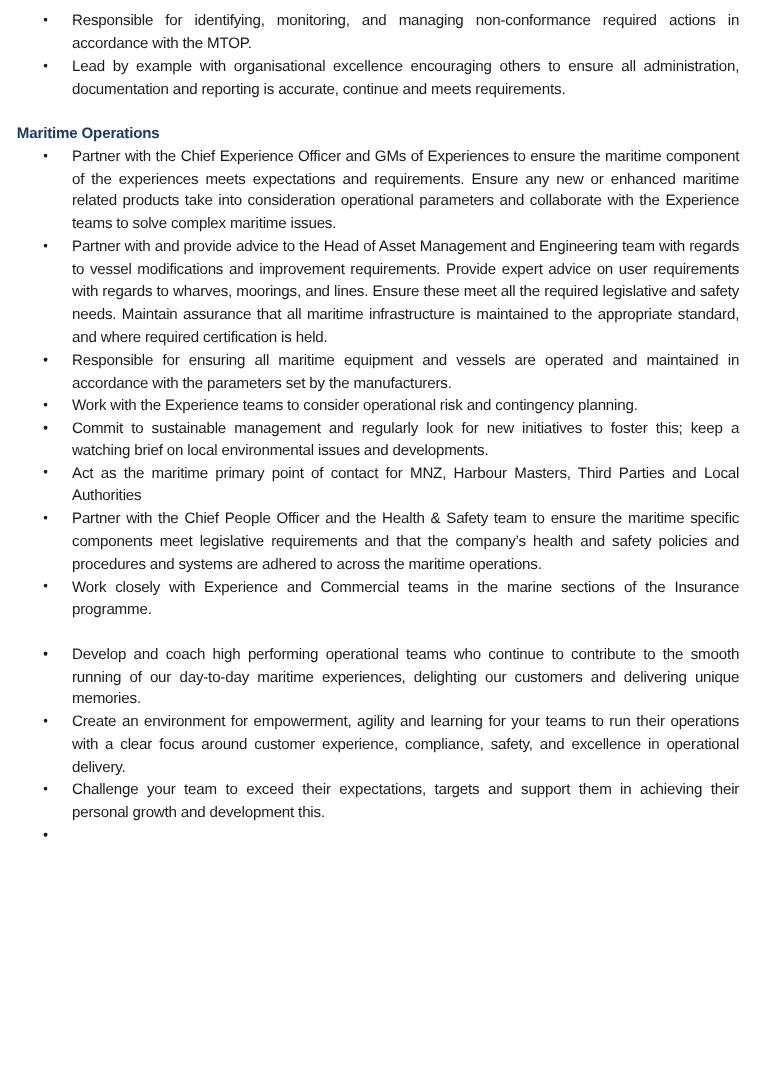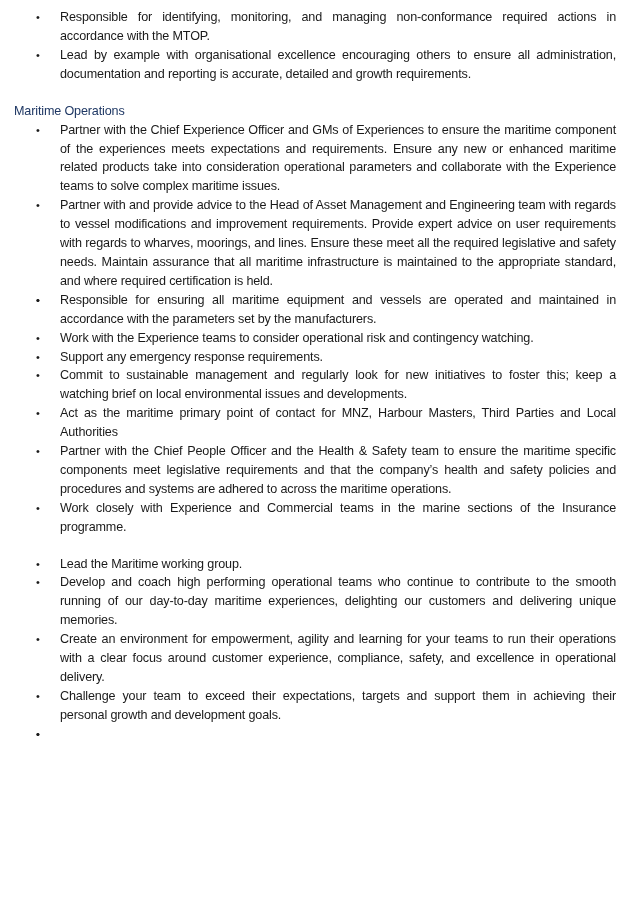--- a/index.html
+++ b/index.html
@@ -18,64 +18,64 @@
     padding-right: 22px;
     text-align: justify;
   }
   li .bullet {
     position: absolute;
     left: 36px;
     top: 0;
     font-size: 11px;
   }
   .section-heading {
-    font-weight: normal;
+    font-weight: bold;
     color: #1f3864;
     padding-left: 14px;
     margin: 0;
     font-size: 12.6px;
     line-height: 19px;
   }
   .gap { height: 18px; }
   #list-top { padding-top: 8px; }
 </style>
 </head>
 <body>
 
 <div class="doc">
   <ul id="list-top">
     <li>
       <span class="bullet">•</span>
       <span>Responsible for identifying, monitoring, and managing non-conformance required actions in accordance with the MTOP.</span>
     </li>
     <li>
       <span class="bullet">•</span>
-      <span>Lead by example with organisational excellence encouraging others to ensure all administration, documentation and reporting is accurate, detailed and growth requirements.</span>
+      <span>Lead by example with organisational excellence encouraging others to ensure all administration, documentation and reporting is accurate, continue and meets requirements.</span>
     </li>
   </ul>
 
   <div class="gap"></div>
 
   <h3 class="section-heading">Maritime Operations</h3>
   <ul>
     <li><span class="bullet">•</span><span>Partner with the Chief Experience Officer and GMs of Experiences to ensure the maritime component of the experiences meets expectations and requirements.  Ensure any new or enhanced maritime related products take into consideration operational parameters and collaborate with the Experience teams to solve complex maritime issues.</span></li>
     <li><span class="bullet">•</span><span>Partner with and provide advice to the Head of Asset Management and Engineering team with regards to vessel modifications and improvement requirements.  Provide expert advice on user requirements with regards to wharves, moorings, and lines. Ensure these meet all the required legislative and safety needs. Maintain assurance that all maritime infrastructure is maintained to the appropriate standard, and where required certification is held.</span></li>
     <li><span class="bullet">•</span></li>
     <li><span class="bullet">•</span><span>Responsible for ensuring all maritime equipment and vessels are operated and maintained in accordance with the parameters set by the manufacturers.</span></li>
-    <li><span class="bullet">•</span><span>Work with the Experience teams to consider operational risk and contingency watching.</span></li>
-    <li><span class="bullet">•</span><span>Support any emergency response requirements.</span></li>
+    <li><span class="bullet">•</span><span>Work with the Experience teams to consider operational risk and contingency planning.</span></li>
+    <li><span class="bullet">•</span></li>
     <li><span class="bullet">•</span><span>Commit to sustainable management and regularly look for new initiatives to foster this; keep a watching brief on local environmental issues and developments.</span></li>
     <li><span class="bullet">•</span><span>Act as the maritime primary point of contact for MNZ, Harbour Masters, Third Parties and Local Authorities</span></li>
     <li><span class="bullet">•</span><span>Partner with the Chief People Officer and the Health &amp; Safety team to ensure the maritime specific components meet legislative requirements and that the company’s health and safety policies and procedures and systems are adhered to across the maritime operations.</span></li>
     <li><span class="bullet">•</span><span>Work closely with Experience and Commercial teams in the marine sections of the Insurance programme.</span></li>
   </ul>
 
   <div class="gap"></div>
 
   <ul>
-    <li><span class="bullet">•</span><span>Lead the Maritime working group.</span></li>
+    <li><span class="bullet">•</span></li>
     <li><span class="bullet">•</span><span>Develop and coach high performing operational teams who continue to contribute to the smooth running of our day-to-day maritime experiences, delighting our customers and delivering unique memories.</span></li>
     <li><span class="bullet">•</span><span>Create an environment for empowerment, agility and learning for your teams to run their operations with a clear focus around customer experience, compliance, safety, and excellence in operational delivery.</span></li>
-    <li><span class="bullet">•</span><span>Challenge your team to exceed their expectations, targets and support them in achieving their personal growth and development goals.</span></li>
+    <li><span class="bullet">•</span><span>Challenge your team to exceed their expectations, targets and support them in achieving their personal growth and development this.</span></li>
     <li><span class="bullet">•</span></li>
     <li><span class="bullet">•</span></li>
   </ul>
 </div>
 
 </body></html>

